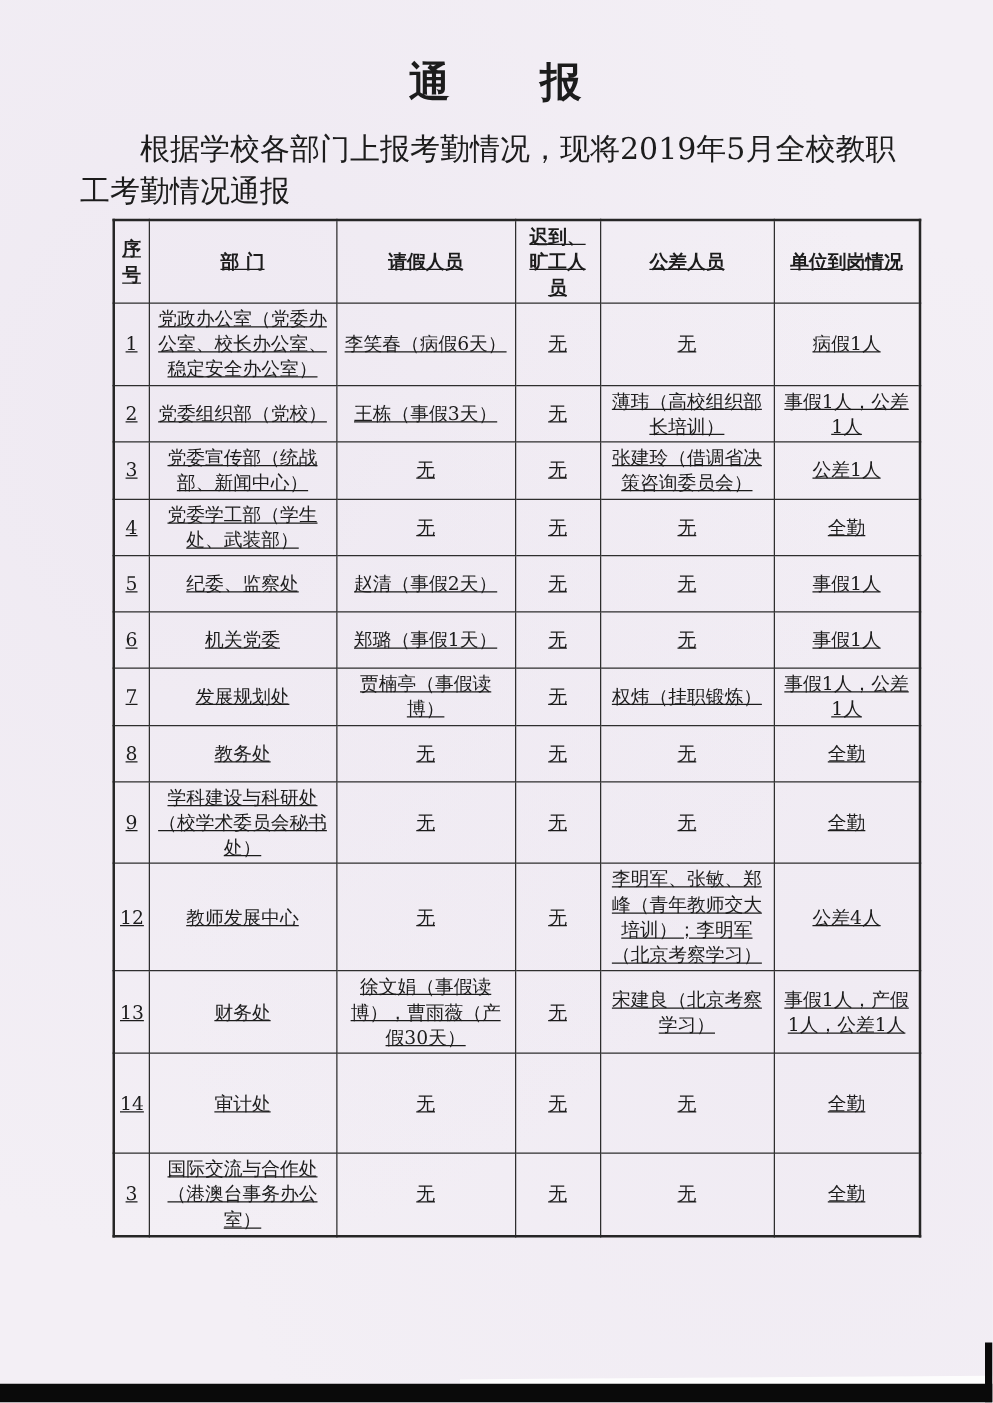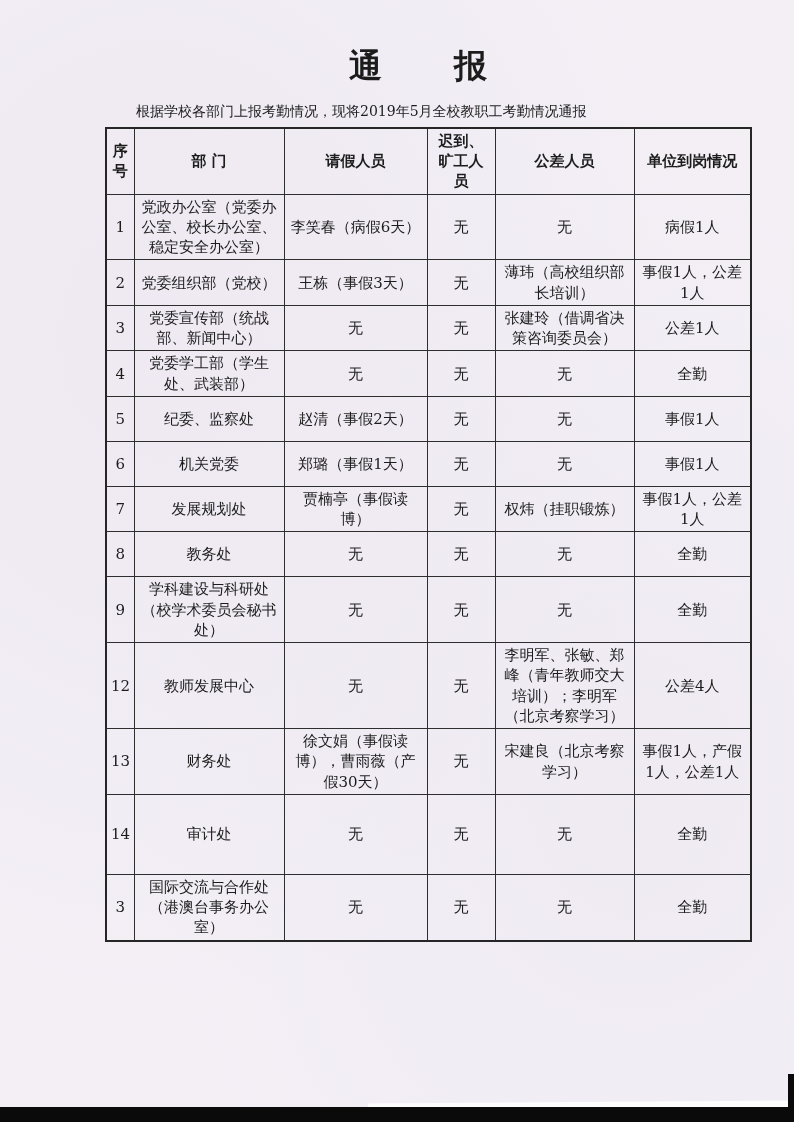--- a/index.html
+++ b/index.html
@@ -11,43 +11,43 @@
     font-family: "DejaVu Serif", "Liberation Serif", serif;
     color: #1c1c1c;
   }
   .paper {
     position: absolute;
     inset: 0;
     background:
       radial-gradient(ellipse at 20% 30%, rgba(230,222,236,0.35), transparent 60%),
       radial-gradient(ellipse at 80% 70%, rgba(232,225,238,0.3), transparent 55%),
       #f3eff5;
-    padding-left: 44px;
   }
   .doc-title {
     margin-top: 44px;
     text-align: center;
     font-size: 33px;
     font-weight: bold;
     letter-spacing: 2px;
     white-space: pre;
   }
   .intro {
     margin: 13px 62px 0 64px;
-    font-size: 14px;
+    font-size: 24px;
     line-height: 1.42;
   }
   .intro .line1 { text-indent: 2em; }
   table.attendance {
-    margin: 5px 0 0 61px;
+    margin: 5px 0 0 90px;
     width: 645px;
     border-collapse: collapse;
     table-layout: fixed;
     font-size: 15px;
     line-height: 1.35;
+    text-decoration: underline;
   }
   table.attendance th, table.attendance td {
     border: 1px solid #2e2e2e;
     text-align: center;
     vertical-align: middle;
     padding: 2px 4px;
     overflow: hidden;
   }
   table.attendance { border: 2px solid #262626; }
   table.attendance thead tr { height: 48px; }

